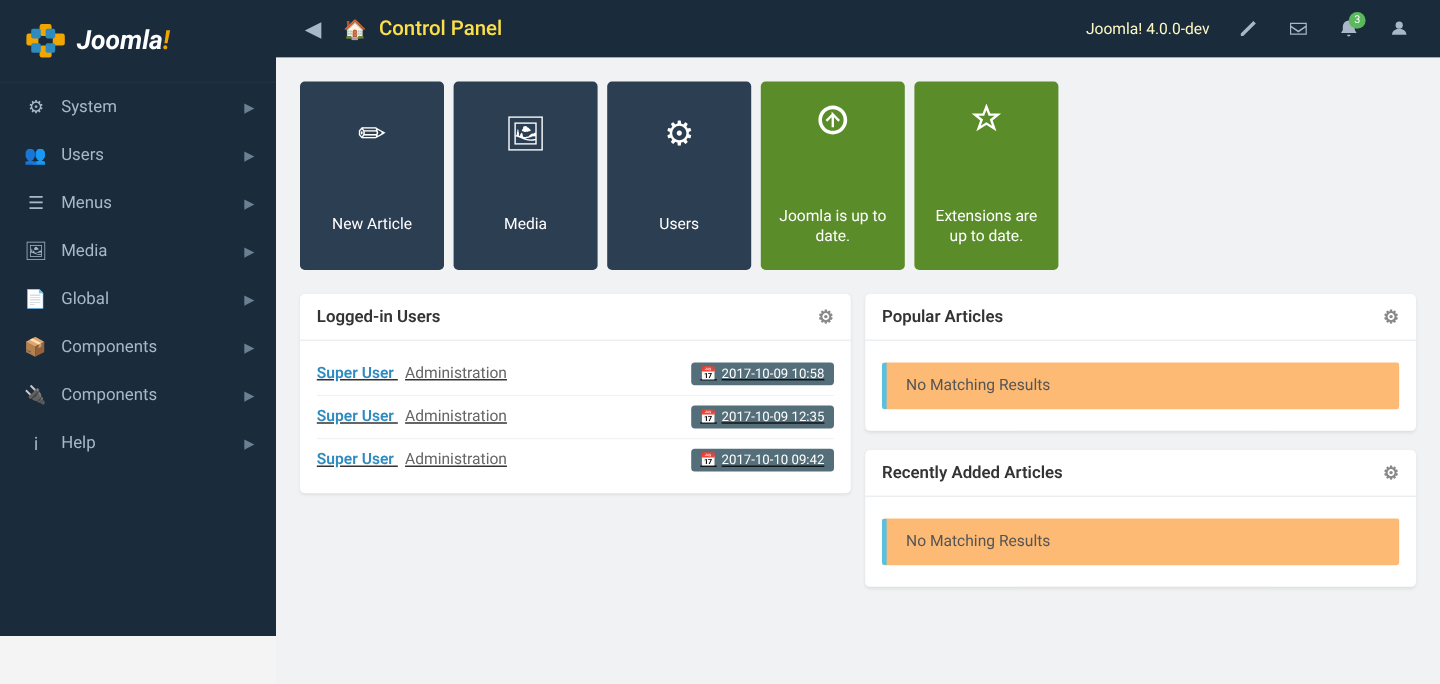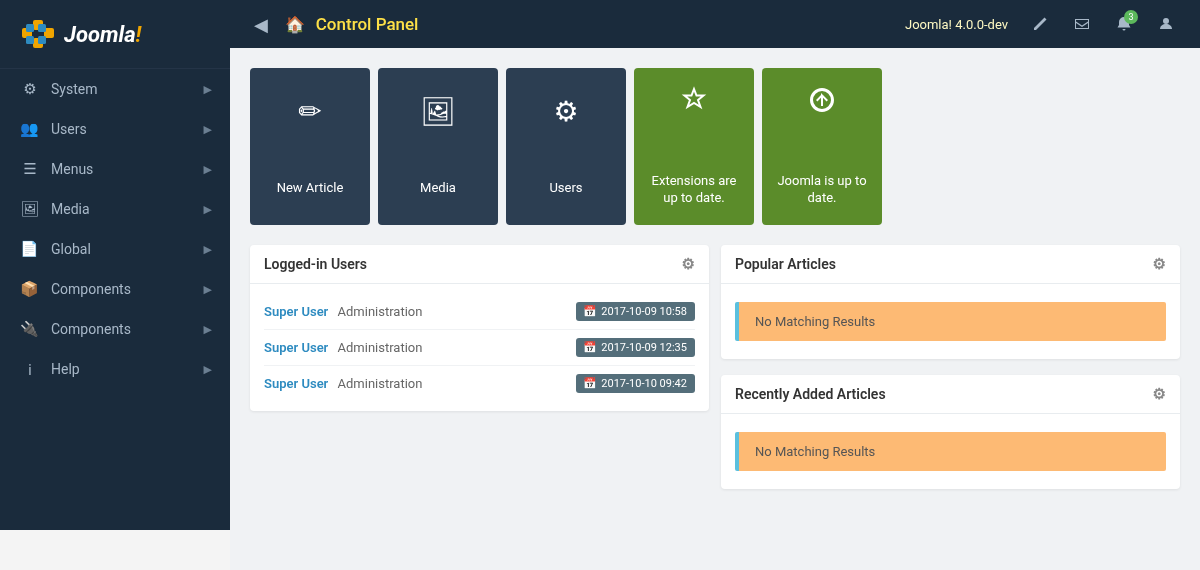--- a/index.html
+++ b/index.html
@@ -219,20 +219,21 @@
     .panel-body { padding: 10px 14px; }
 
     
     .user-row {
       display: flex;
       align-items: center;
       justify-content: space-between;
       padding: 8px 0;
       border-bottom: 1px solid #f0f2f4;
       font-size: 13px;
+      text-decoration: underline;
     }
     .user-row:last-child { border-bottom: none; }
     .user-name {
       color: #2e8bc0;
       font-weight: 600;
       cursor: pointer;
     }
     .user-role {
       color: #666;
       margin-left: 6px;
@@ -393,33 +394,33 @@
       <div class="quick-link-tile">
         <span class="quick-link-icon">🖼</span>
         <span class="quick-link-label">Media</span>
       </div>
       <div class="quick-link-tile">
         <span class="quick-link-icon">⚙</span>
         <span class="quick-link-label">Users</span>
       </div>
       <div class="quick-link-tile green">
         <span class="quick-link-icon">
+          <svg width="28" height="28" viewBox="0 0 28 28" fill="white">
+            <path d="M14 2C7.4 2 2 7.4 2 14s5.4 12 12 12 12-5.4 12-12S20.6 2 14 2zm0 3a9 9 0 110 18A9 9 0 0114 5zm-1 4l-5 5 1.4 1.4 3.6-3.6V20h2v-8.2l3.6 3.6L20 14l-7-7z"></path>
+          </svg>
+        </span>
+        <span class="quick-link-label">Joomla is up to date.</span>
+      </div>
+      <div class="quick-link-tile green">
+        <span class="quick-link-icon">
           <svg width="28" height="28" viewBox="0 0 28 28" fill="none" stroke="white" stroke-width="2">
             <polygon points="14,3 16.5,9.5 23.5,9.5 18,14 20.5,21 14,17 7.5,21 10,14 4.5,9.5 11.5,9.5"></polygon>
           </svg>
         </span>
         <span class="quick-link-label">Extensions are up to date.</span>
-      </div>
-      <div class="quick-link-tile green">
-        <span class="quick-link-icon">
-          <svg width="28" height="28" viewBox="0 0 28 28" fill="white">
-            <path d="M14 2C7.4 2 2 7.4 2 14s5.4 12 12 12 12-5.4 12-12S20.6 2 14 2zm0 3a9 9 0 110 18A9 9 0 0114 5zm-1 4l-5 5 1.4 1.4 3.6-3.6V20h2v-8.2l3.6 3.6L20 14l-7-7z"></path>
-          </svg>
-        </span>
-        <span class="quick-link-label">Joomla is up to date.</span>
       </div>
     </div>
 
     <div class="panels-row">
 
       <div class="panel-left">
         <div class="panel">
           <div class="panel-header">
             <span>Logged-in Users</span>
             <span class="panel-gear">⚙</span>

